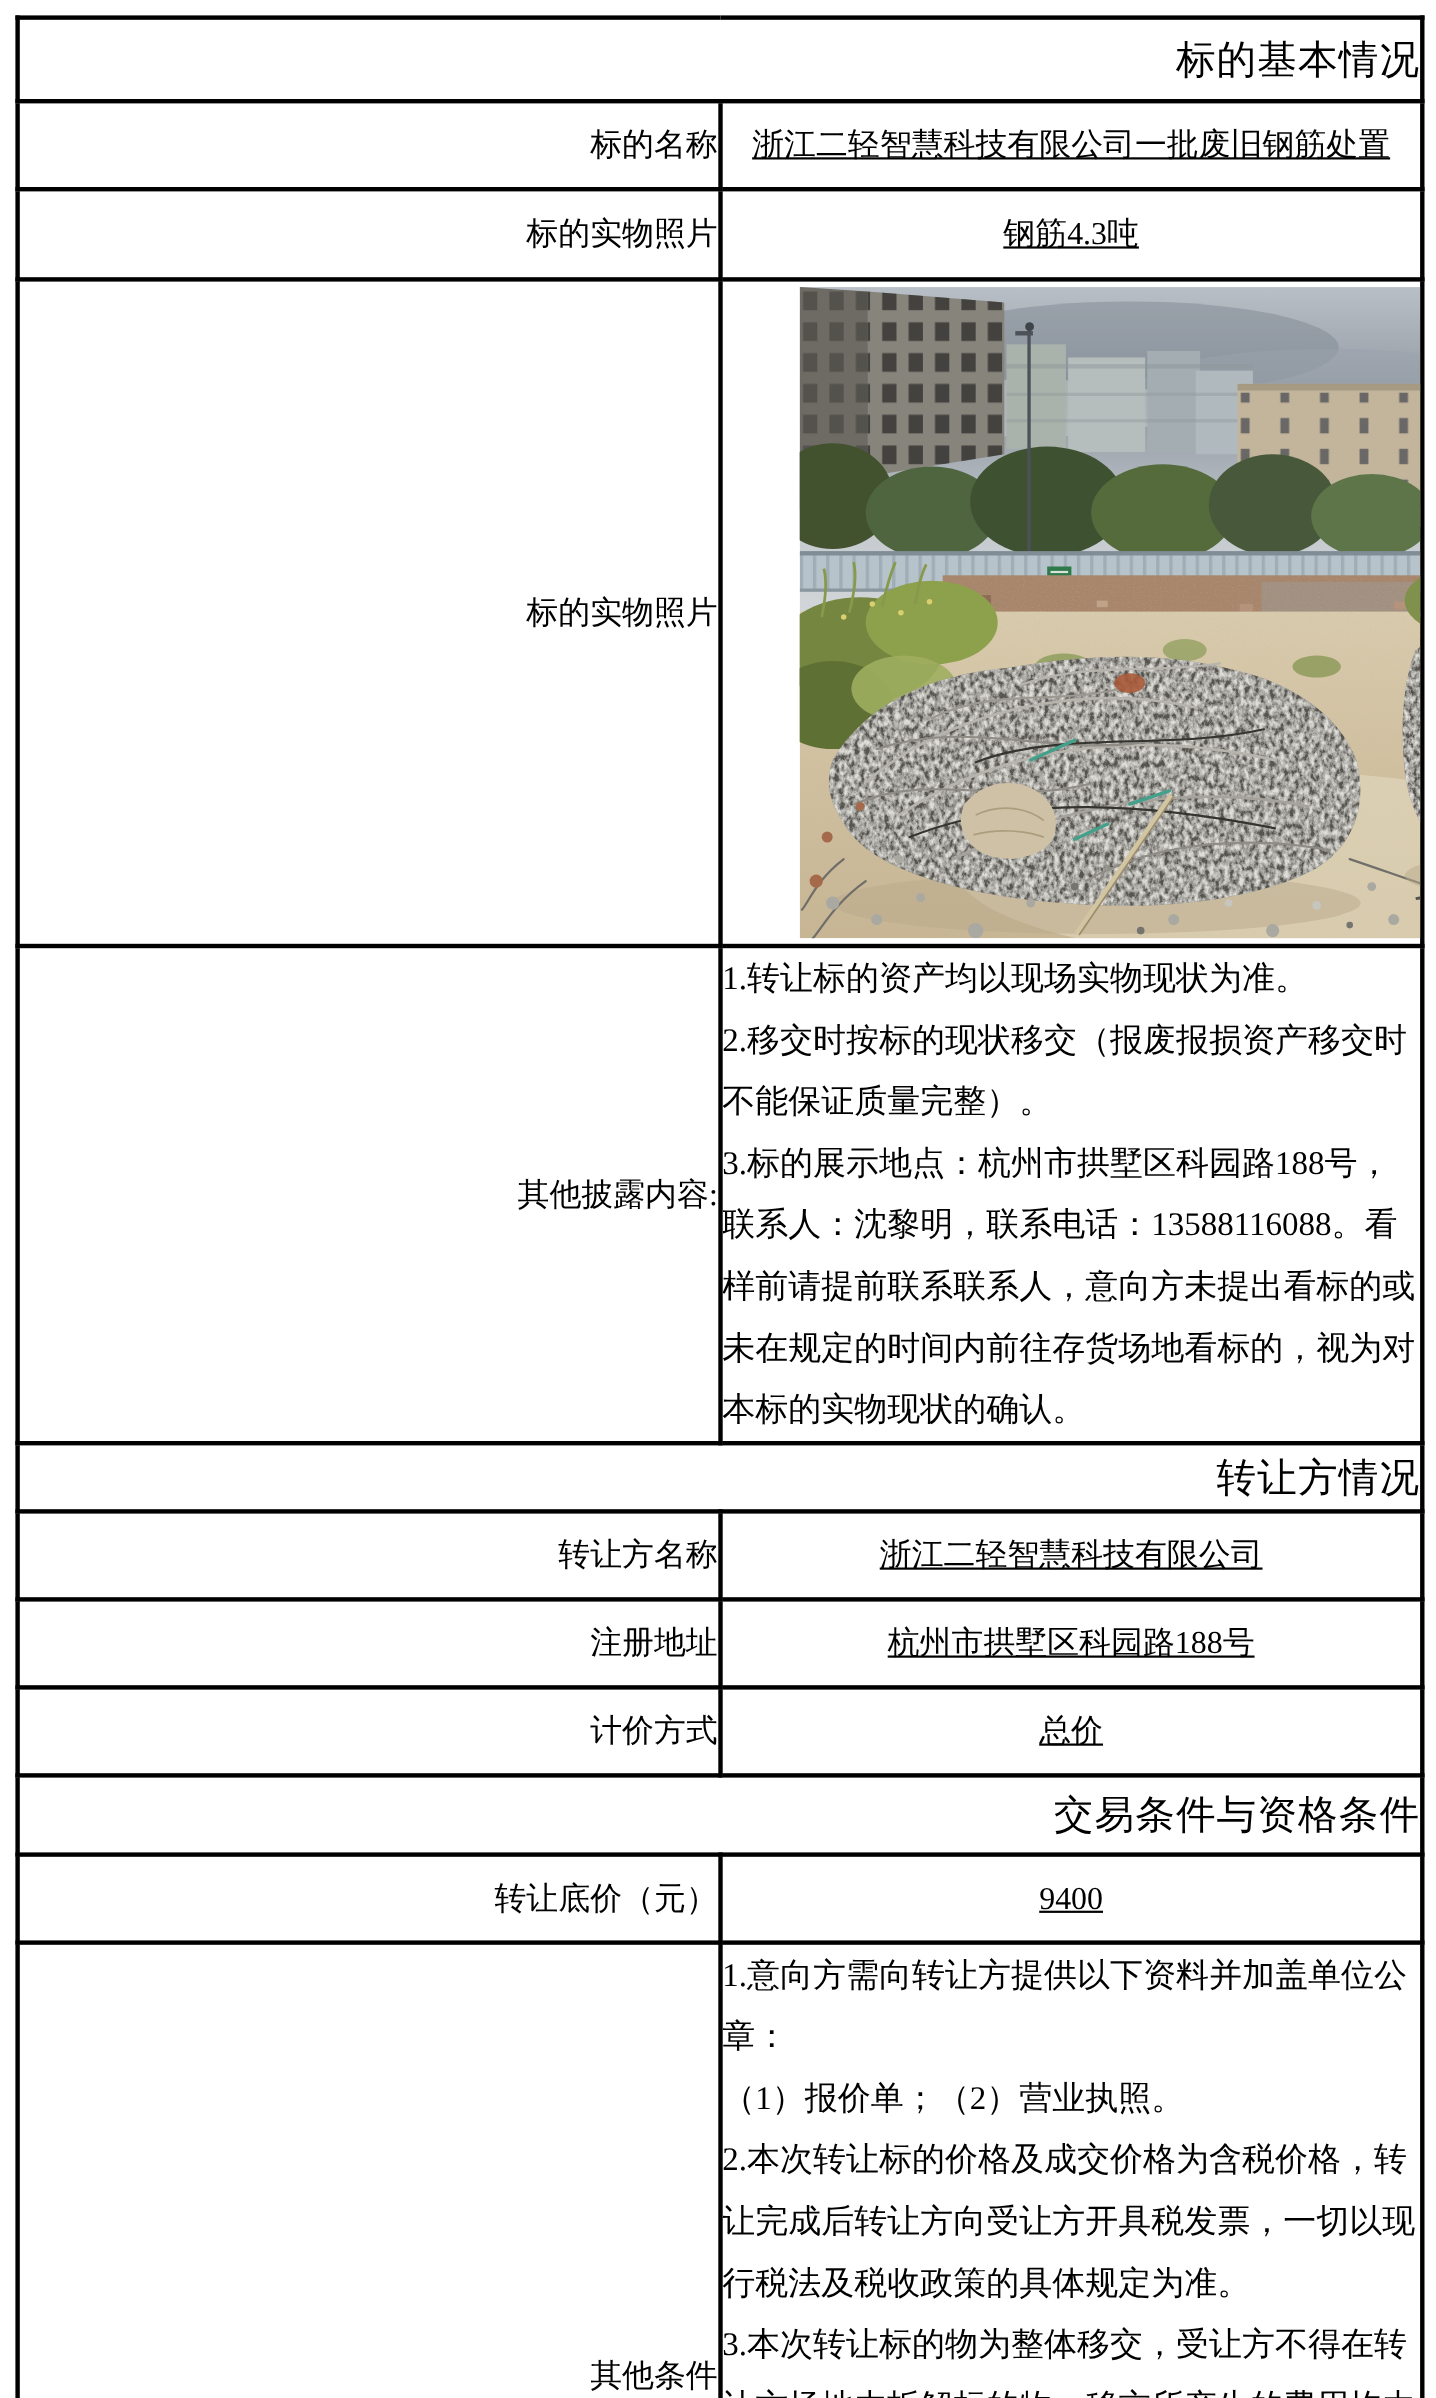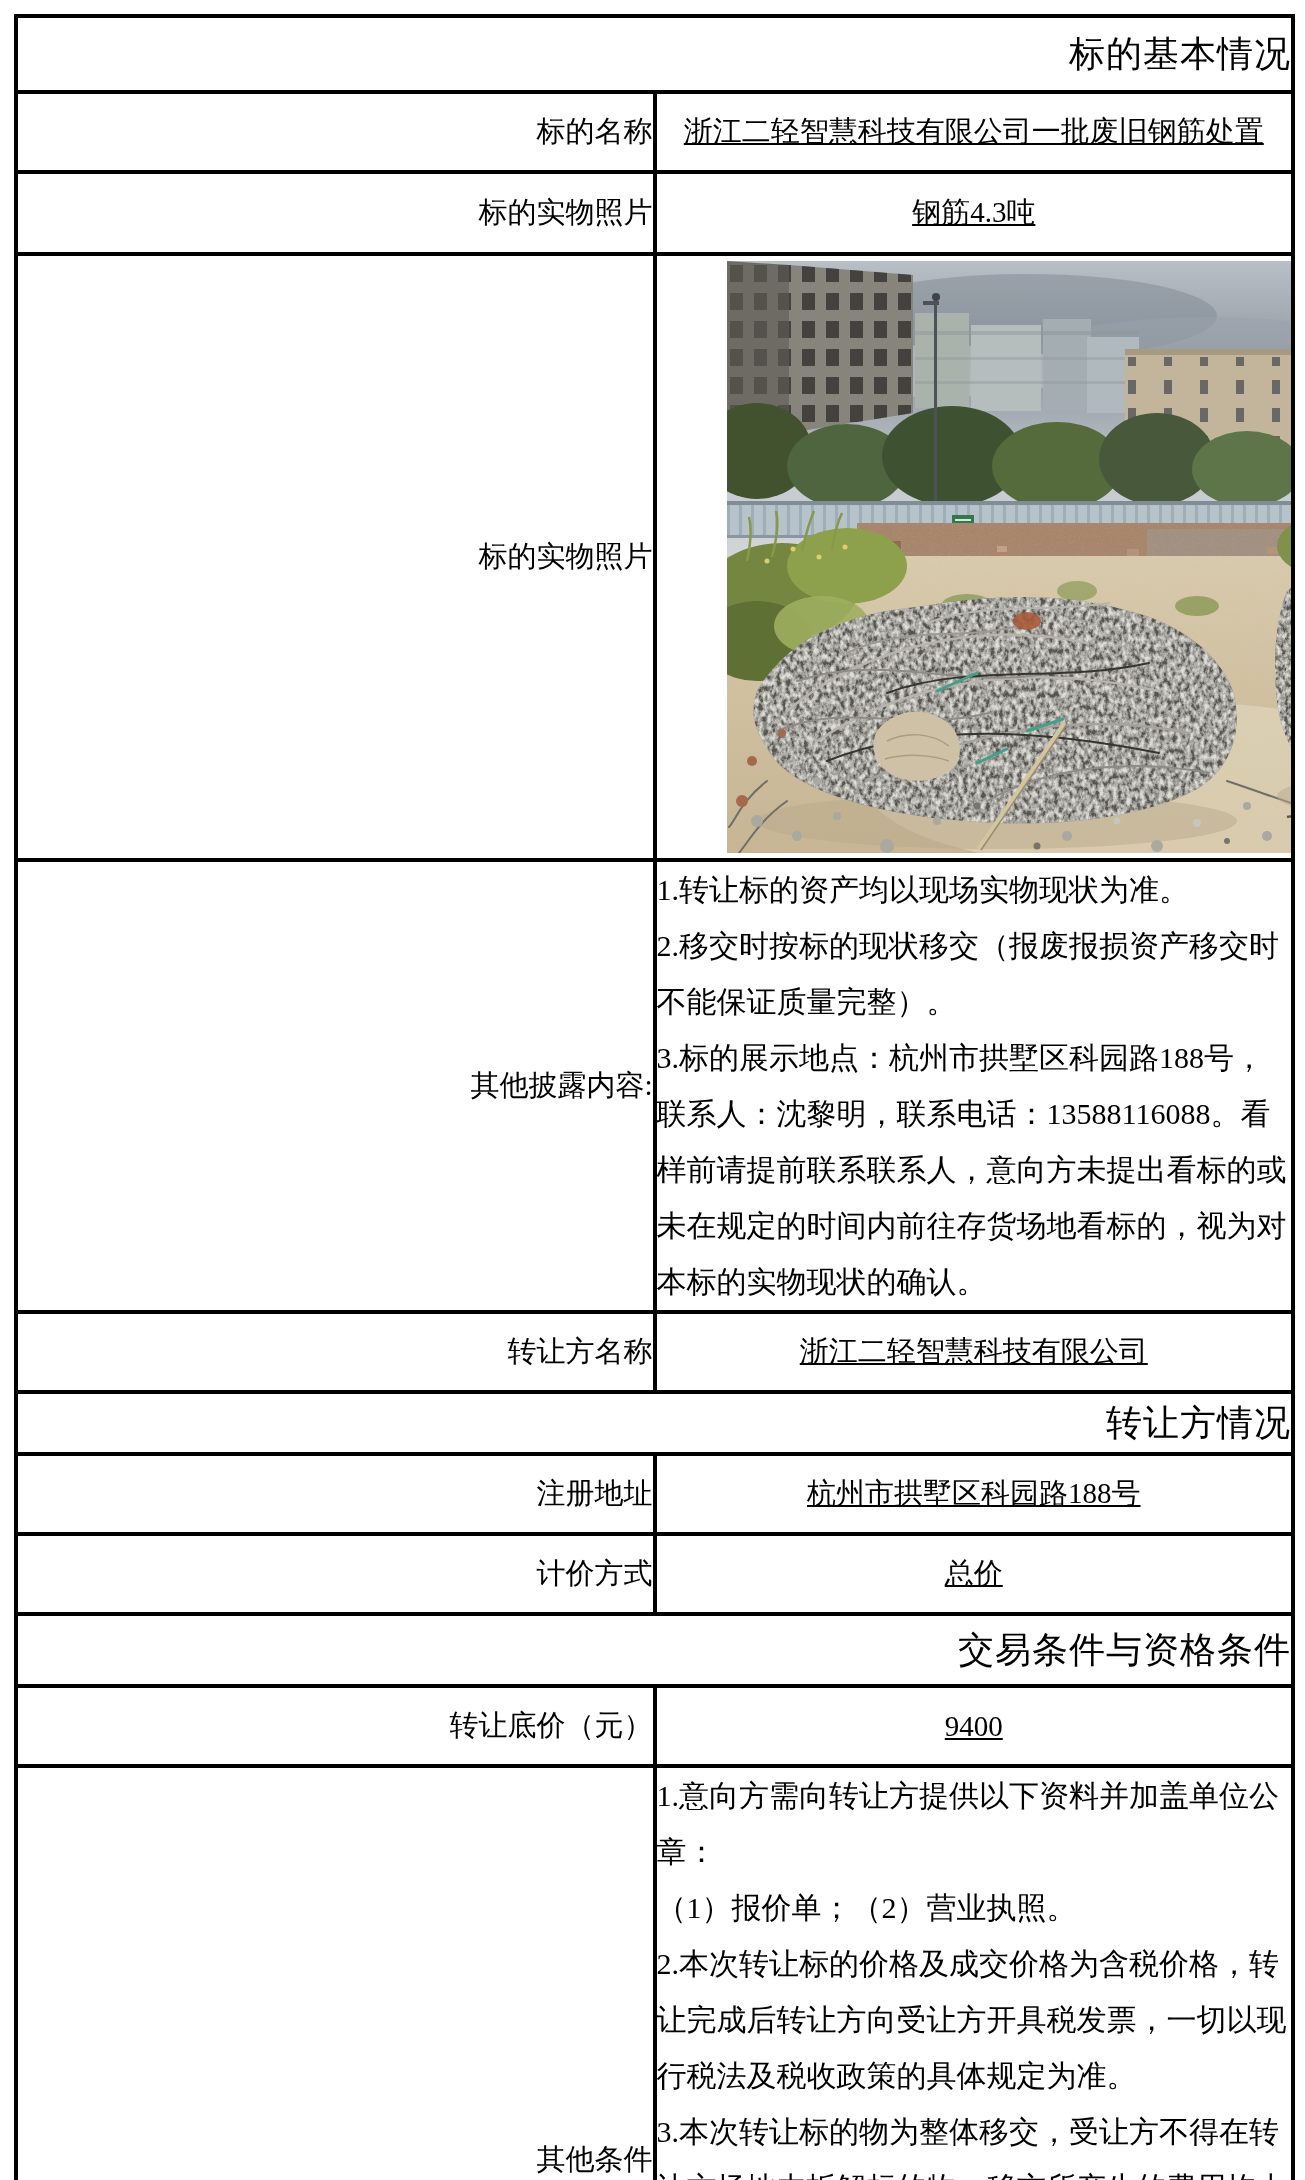--- a/index.html
+++ b/index.html
@@ -305,26 +305,26 @@
         </svg>
       </div>
     </td>
   </tr>
   <tr style="height:290px">
     <td class="lab">其他披露内容:</td>
     <td class="text">1.转让标的资产均以现场实物现状为准。
 2.移交时按标的现状移交（报废报损资产移交时不能保证质量完整）。
 3.标的展示地点：杭州市拱墅区科园路188号，联系人：沈黎明，联系电话：13588116088。看样前请提前联系联系人，意向方未提出看标的或未在规定的时间内前往存货场地看标的，视为对本标的实物现状的确认。</td>
   </tr>
+  <tr style="height:62px">
+    <td class="sec" colspan="2">转让方情况</td>
+  </tr>
   <tr style="height:80px">
     <td class="lab">转让方名称</td>
     <td class="val">浙江二轻智慧科技有限公司</td>
-  </tr>
-  <tr style="height:62px">
-    <td class="sec" colspan="2">转让方情况</td>
   </tr>
   <tr style="height:80px">
     <td class="lab">注册地址</td>
     <td class="val">杭州市拱墅区科园路188号</td>
   </tr>
   <tr style="height:80px">
     <td class="lab">计价方式</td>
     <td class="val">总价</td>
   </tr>
   <tr style="height:72px">

